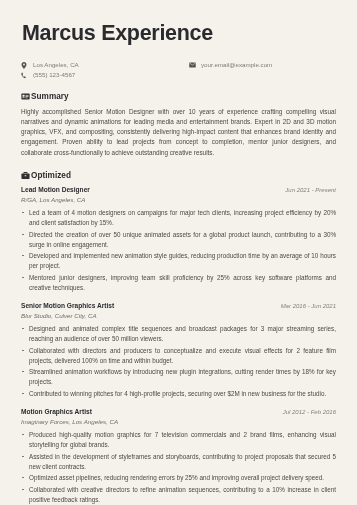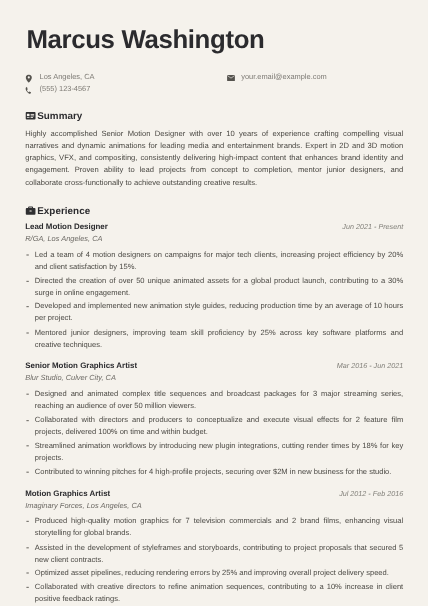--- a/index.html
+++ b/index.html
@@ -143,21 +143,21 @@
     height: 1px;
     background: #7d7a74;
   }
 </style>
 </head>
 <body>
 
 <div class="page">
 
   <div>
-    <h1 class="name">Marcus Washington</h1>
+    <h1 class="name">Marcus Experience</h1>
 
     <div class="contact-block">
       <div class="contact-col left">
 
         <div class="contact-row">
           <span class="contact-ico">
             <svg width="6" height="7" viewBox="0 0 12 14">
                 <path fill="currentColor" d="M6 0C3.24 0 1 2.24 1 5c0 3.75 5 9 5 9s5-5.25 5-9c0-2.76-2.24-5-5-5zm0 6.8A1.8 1.8 0 1 1 6 3.2a1.8 1.8 0 0 1 0 3.6z"></path>
               </svg>
           </span>
@@ -208,21 +208,21 @@
 
   <div class="section">
     <div class="section-head">
       <span class="section-ico">
         <svg width="9" height="9" viewBox="0 0 14 14">
             <path fill="currentColor" d="M5 1.6h4c.7 0 1.2.5 1.2 1.2v.9H8.9v-.7H5.1v.7H3.8v-.9c0-.7.5-1.2 1.2-1.2z"></path>
             <rect x="0.7" y="3.7" width="12.6" height="8.6" rx="1.2" fill="currentColor"></rect>
             <rect x="5.6" y="6.8" width="2.8" height="1.5" rx="0.4" fill="#f5f2ec"></rect>
           </svg>
       </span>
-      <span class="section-title">Experience</span>
+      <span class="section-title">Optimized</span>
     </div>
 
     <div class="job">
       <div class="job-top">
         <span class="job-title">Lead Motion Designer</span>
         <span class="job-date">Jun 2021 - Present</span>
       </div>
       <div class="job-company">R/GA, Los Angeles, CA</div>
       <ul class="bullets">
         <li>Led a team of 4 motion designers on campaigns for major tech clients, increasing project efficiency by 20% and client satisfaction by 15%.</li>

